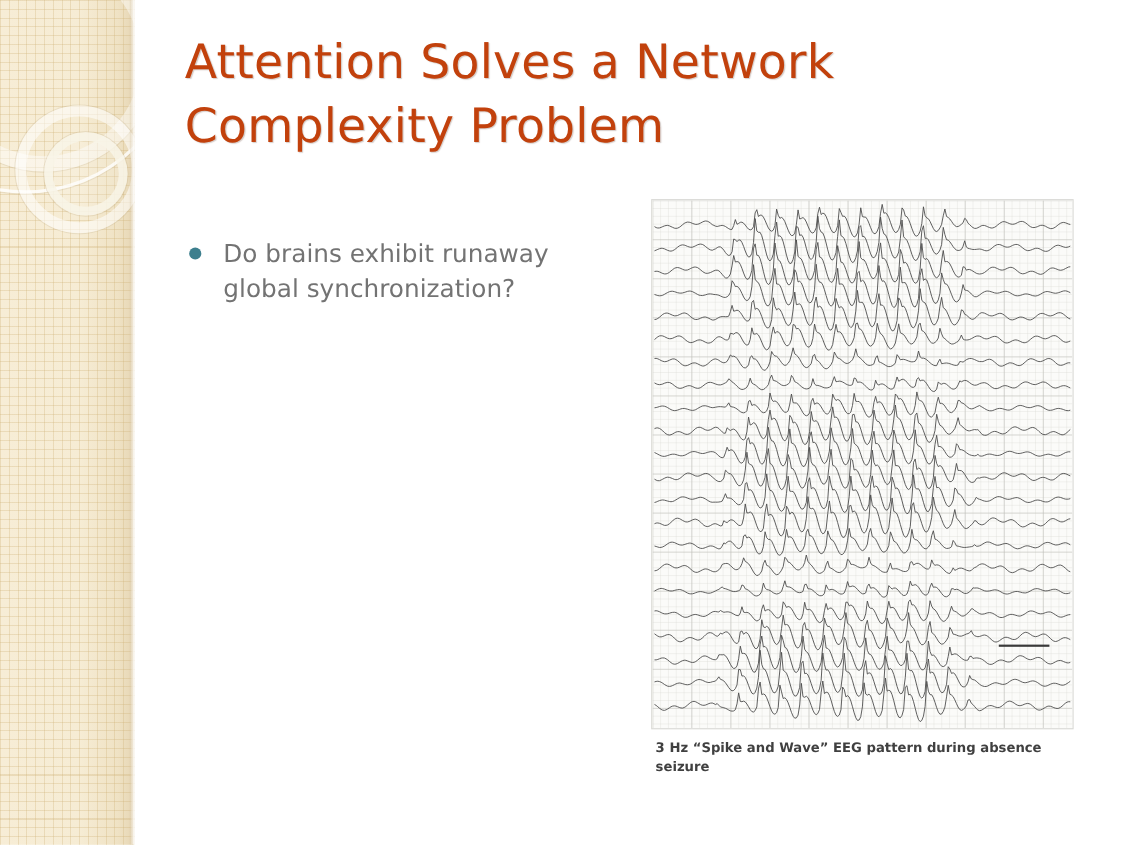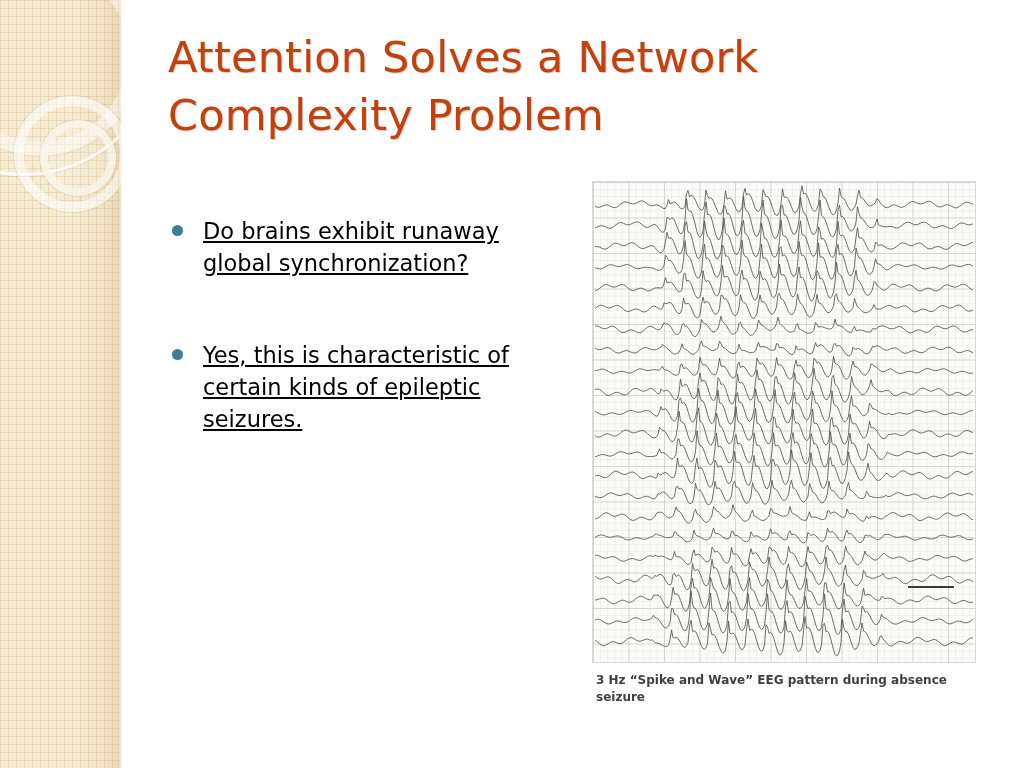--- a/index.html
+++ b/index.html
@@ -104,23 +104,22 @@
     width: 11px;
     height: 11px;
     border-radius: 50%;
     background: #3d7f8e;
     margin-top: 9px;
     margin-right: 20px;
   }
   .bullet-text {
     font-size: 22.5px;
     line-height: 1.42;
-    color: #000000;
+    color: #737373;
     font-family: "DejaVu Sans", sans-serif;
-    text-decoration: underline;
   }
 
   
   .figure {
     position: absolute;
     left: 592px;
     top: 181px;
     width: 382px;
     height: 480px;
     background: #fbfbf9;
@@ -151,24 +150,20 @@
   <div class="ring ring-3"></div>
   <div class="edge"></div>
 </div>
 
 <div class="title">Attention Solves a Network Complexity Problem</div>
 
 <div class="bullets">
   <div class="bullet-row">
     <div class="bullet-dot"></div>
     <div class="bullet-text">Do brains exhibit runaway global synchronization?</div>
-  </div>
-  <div class="bullet-row">
-    <div class="bullet-dot"></div>
-    <div class="bullet-text">Yes, this is characteristic of certain kinds of epileptic seizures.</div>
   </div>
 </div>
 
 <div class="figure">
   <svg width="382" height="480" viewBox="0 0 382 480" aria-hidden="true">
     <defs>
       <pattern id="grid-fine" width="7.1" height="7.1" patternUnits="userSpaceOnUse">
         <path d="M 7.1 0 L 0 0 0 7.1" fill="none" stroke="#d7d7d2" stroke-width="0.6"></path>
       </pattern>
       <pattern id="grid-coarse" width="35.5" height="35.5" patternUnits="userSpaceOnUse">

